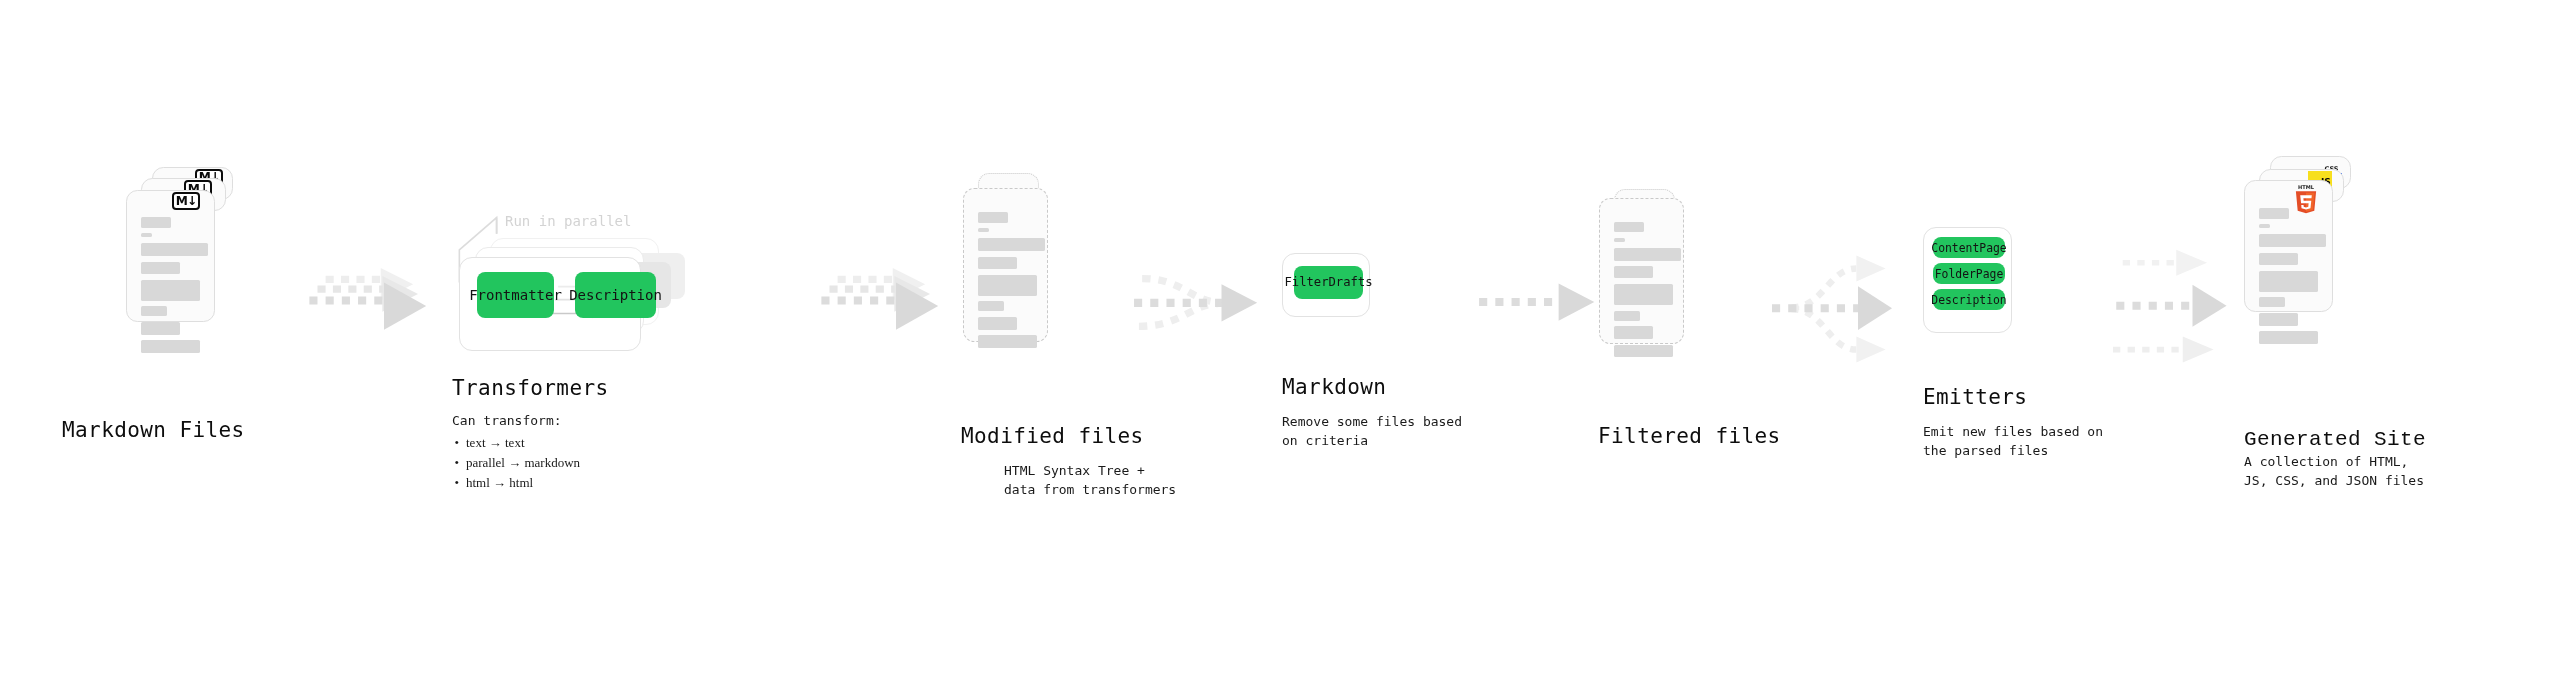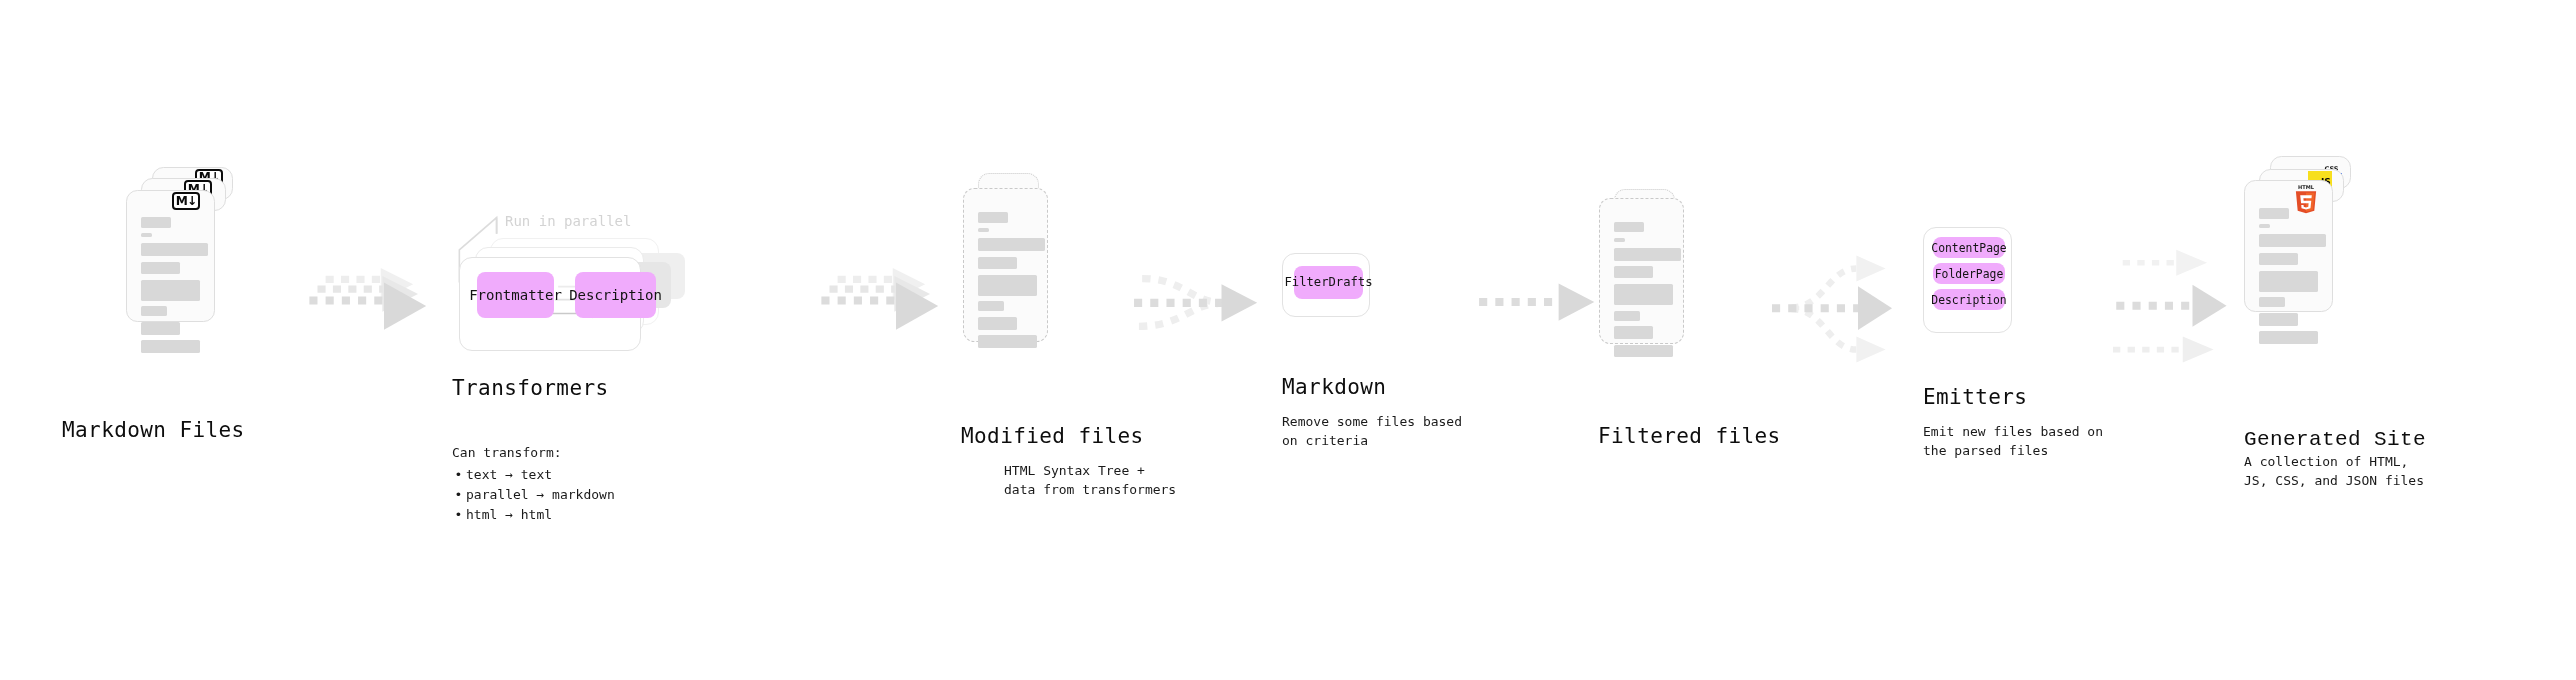--- a/index.html
+++ b/index.html
@@ -64,21 +64,21 @@
   
   .group{
     position:absolute;
     border:1.6px solid #e2e2e2;
     border-radius:13px;
     background:#ffffff;
     box-sizing:border-box;
   }
   .chip{
     position:absolute;
-    background:#f0abfc;
+    background:#22c55e;
     border-radius:8.1px;
     display:flex;align-items:center;justify-content:center;
     font-size:14px;color:#131313;
     white-space:nowrap;
     box-sizing:border-box;
   }
 
   
   .title{
     position:absolute;
@@ -93,23 +93,23 @@
     line-height:1.45;
     color:#1a1a1a;
     white-space:pre-line;
   }
   .bullets{
     position:absolute;
     font-size:13px;
     line-height:1.55;
     color:#1a1a1a;
   }
-  .bullets .lead{margin-bottom:1.6px;margin-top:32px;}
+  .bullets .lead{margin-bottom:1.6px;}
   .bullets ul{margin:0;padding-left:14px;list-style:none;}
-  .bullets li{position:relative;white-space:nowrap;}
+  .bullets li{position:relative;white-space:nowrap;font-family:Liberation Serif, serif;}
   .bullets li::before{content:"\2022";position:absolute;left:-11.4px;top:0;}
 
   .parallel-label{
     position:absolute;
     font-size:14px;color:#d3d3d3;white-space:nowrap;
   }
   svg{position:absolute;overflow:visible;}
 </style>
 </head>
 <body>

